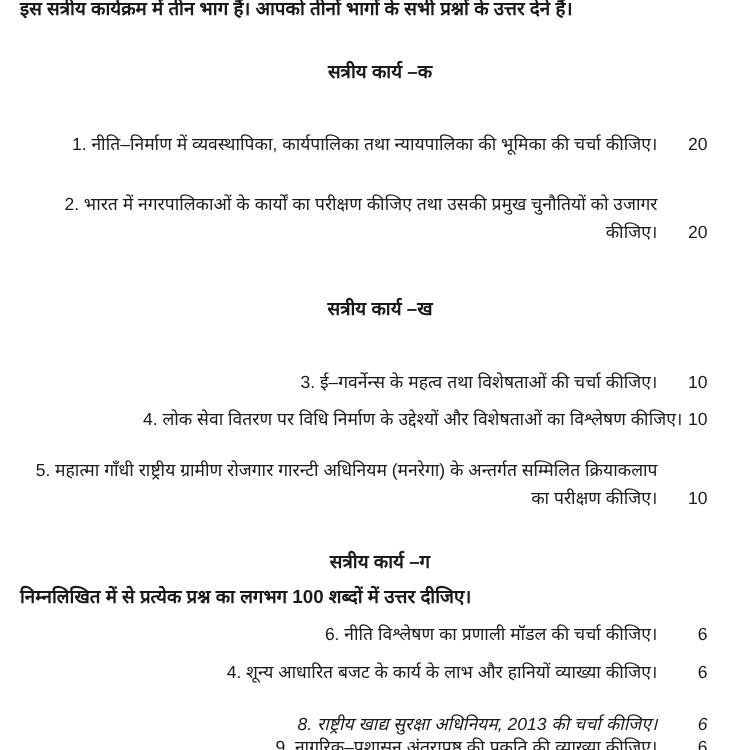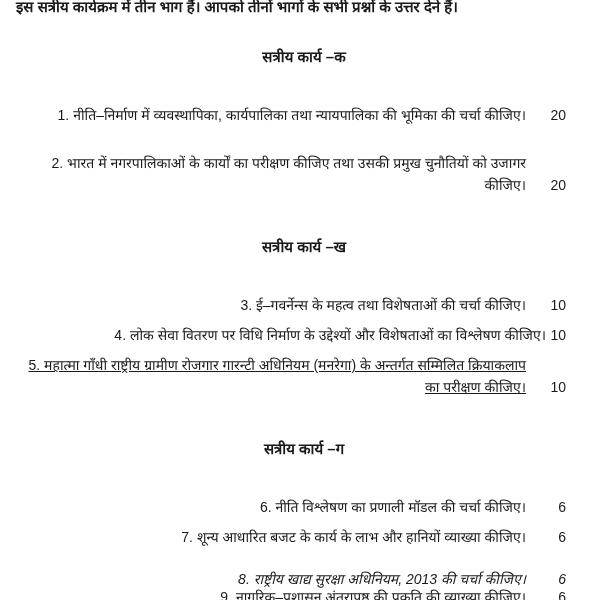--- a/index.html
+++ b/index.html
@@ -49,32 +49,33 @@
 
   <div class="section-title" style="top:236px;">सत्रीय कार्य –ख</div>
   <div class="q" style="top:294px;">
     <span class="text">3. ई–गवर्नेन्स के महत्व तथा विशेषताओं की चर्चा कीजिए।</span>
     <span class="marks">10</span>
   </div>
   <div class="q" style="top:324px;">
     <span class="text" style="padding-right:30px;white-space:nowrap;">4. लोक सेवा वितरण पर विधि निर्माण के उद्देश्यों और विशेषताओं का विश्लेषण कीजिए।</span>
     <span class="marks">10</span>
   </div>
-  <div class="q" style="top:354px;text-decoration:underline;">
+  <div class="q" style="top:365px;">
     <span class="text">5. महात्मा गाँधी राष्ट्रीय ग्रामीण रोजगार गारन्टी अधिनियम (मनरेगा) के अन्तर्गत सम्मिलित क्रियाकलाप का परीक्षण कीजिए।</span>
     <span class="marks">10</span>
   </div>
 
   <div class="section-title" style="top:438px;">सत्रीय कार्य –ग</div>
+  <div class="instruction" style="top:466px;">निम्नलिखित में से प्रत्येक प्रश्न का लगभग 100 शब्दों में उत्तर दीजिए।</div>
   <div class="q" style="top:496px;">
     <span class="text">6. नीति विश्लेषण का प्रणाली मॉडल की चर्चा कीजिए।</span>
     <span class="marks">6</span>
   </div>
   <div class="q" style="top:526px;">
-    <span class="text">7. शून्य आधारित बजट के कार्य के लाभ और हानियों व्याख्या कीजिए।</span>
+    <span class="text">4. शून्य आधारित बजट के कार्य के लाभ और हानियों व्याख्या कीजिए।</span>
     <span class="marks">6</span>
   </div>
   <div class="q" style="top:568px;font-style:italic;">
     <span class="text">8. राष्ट्रीय खाद्य सुरक्षा अधिनियम, 2013 की चर्चा कीजिए।</span>
     <span class="marks">6</span>
   </div>
   <div class="q" style="top:586px;">
     <span class="text">9. नागरिक–प्रशासन अंतरापृष्ठ की प्रकृति की व्याख्या कीजिए।</span>
     <span class="marks">6</span>
   </div>

